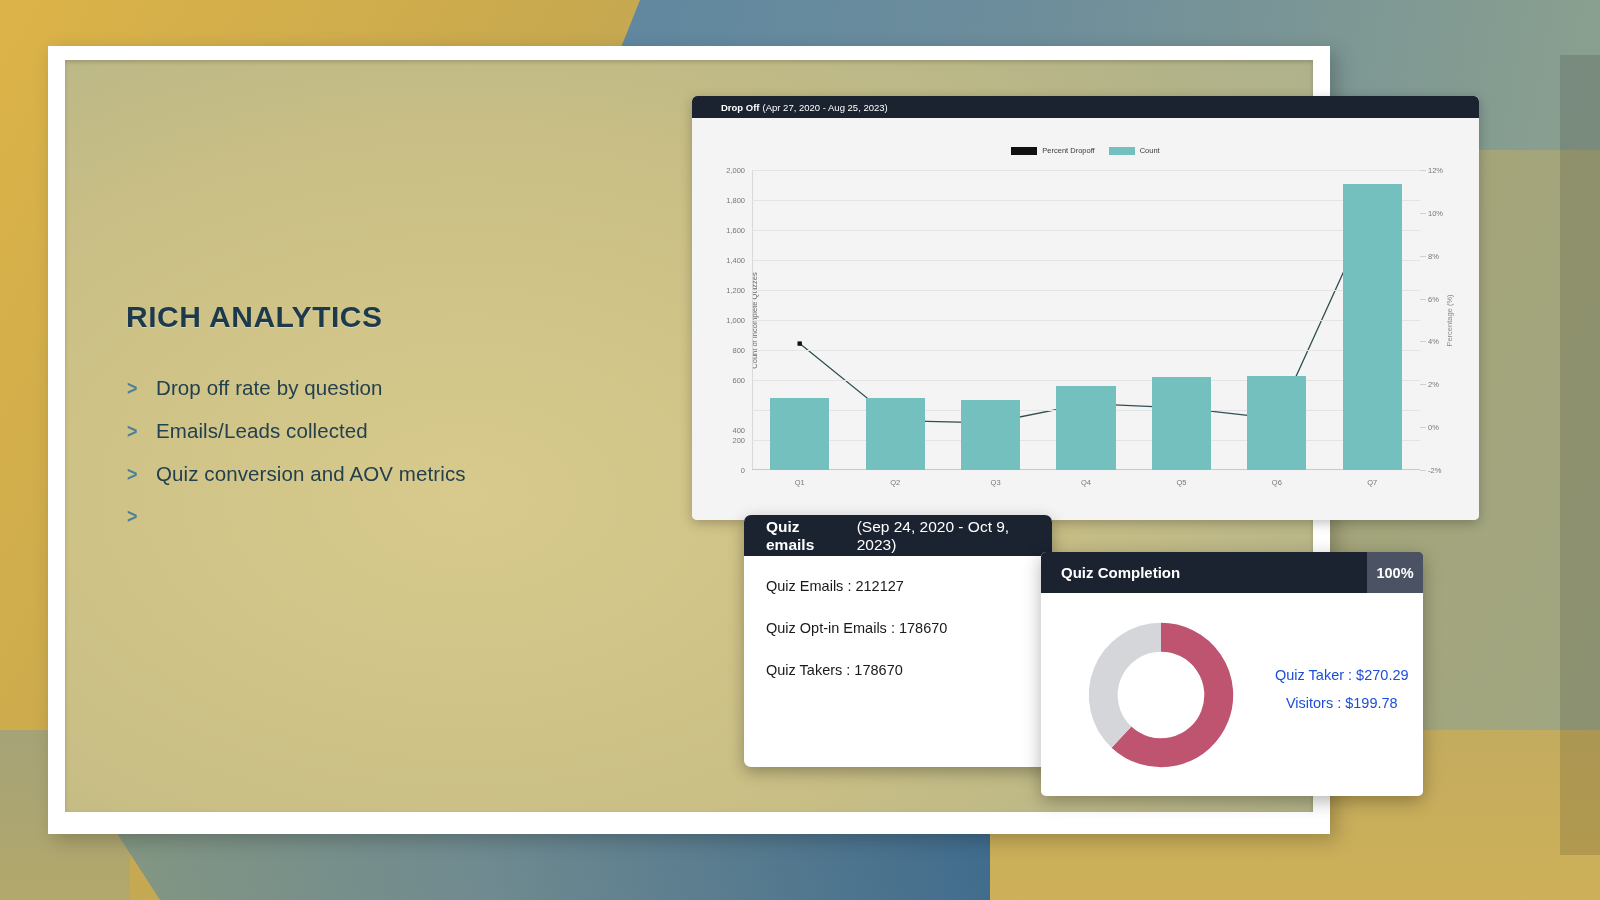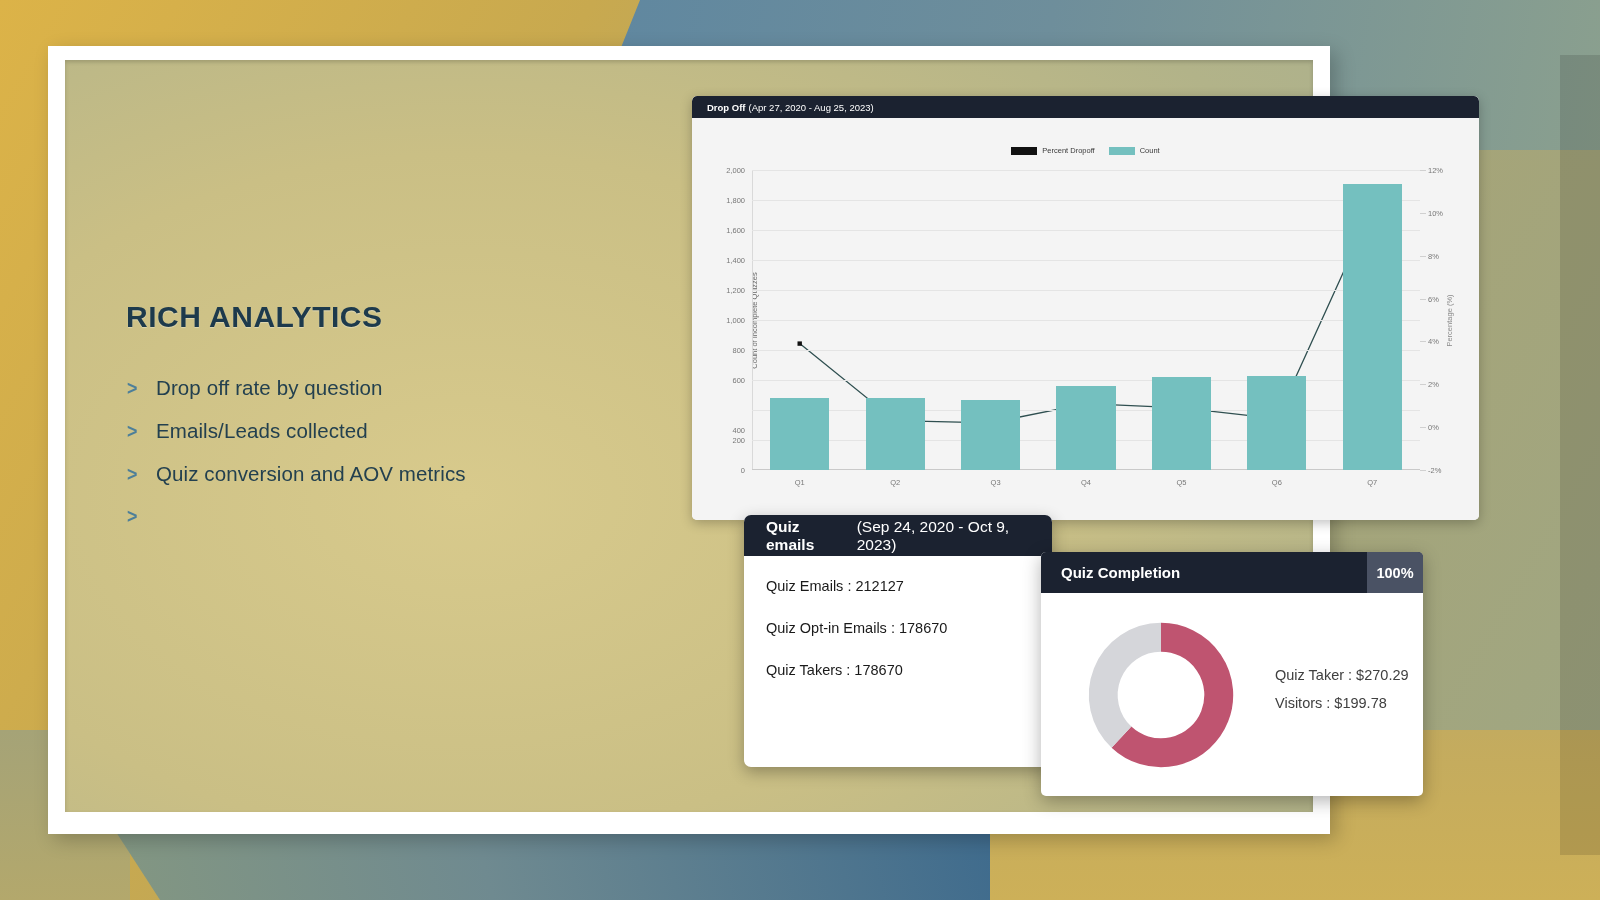--- a/index.html
+++ b/index.html
@@ -74,21 +74,21 @@
 
   
   #dropoff-card {
     position: absolute; left: 692px; top: 96px; width: 787px; height: 424px;
     background: #f4f4f4; border-radius: 5px;
     box-shadow: 0 3px 12px rgba(0,0,0,0.25);
     overflow: hidden;
   }
   #dropoff-header {
     height: 22px; background: #1b2230; color: #ffffff;
-    display: flex; align-items: center; padding-left: 15px;
+    display: flex; align-items: center; padding-left: 29px;
     font-size: 9.5px; border-radius: 5px 5px 0 0;
   }
   #dropoff-header b { font-weight: bold; }
   #dropoff-title-range { font-weight: normal; margin-left: 3px; }
   #dropoff-body { position: relative; width: 100%; height: 402px; background: #f4f4f4; }
 
   #chart-legend {
     position: absolute; top: 28px; left: 0; right: 0;
     display: flex; justify-content: center; gap: 14px;
     font-size: 7.5px; color: #3a3a3a;
@@ -170,21 +170,21 @@
     padding-left: 20px; font-size: 15px; font-weight: bold;
   }
   #qc-badge {
     height: 41px; width: 56px; background: #4a5264; color: #ffffff;
     display: flex; align-items: center; justify-content: center;
     font-size: 14.5px; font-weight: bold;
   }
   #qc-body { display: flex; align-items: center; height: 203px; padding-left: 44px; }
   #qc-donut { width: 152px; height: 152px; flex: none; }
   #qc-stats { margin-left: 38px; }
-  .qc-stat { font-size: 14.5px; color: #404040; margin-bottom: 12px; }
+  .qc-stat { font-size: 14.5px; color: #1d4ed8; margin-bottom: 12px; text-align: center; }
 </style>
 </head>
 <body>
 
 <div id="bg">
   <div class="bg-base"></div>
   <div class="bg-blue-top"></div>
   <div class="bg-gold-bl"></div>
   <div class="bg-gold-br"></div>
   <div class="bg-blue-bottom"></div>

